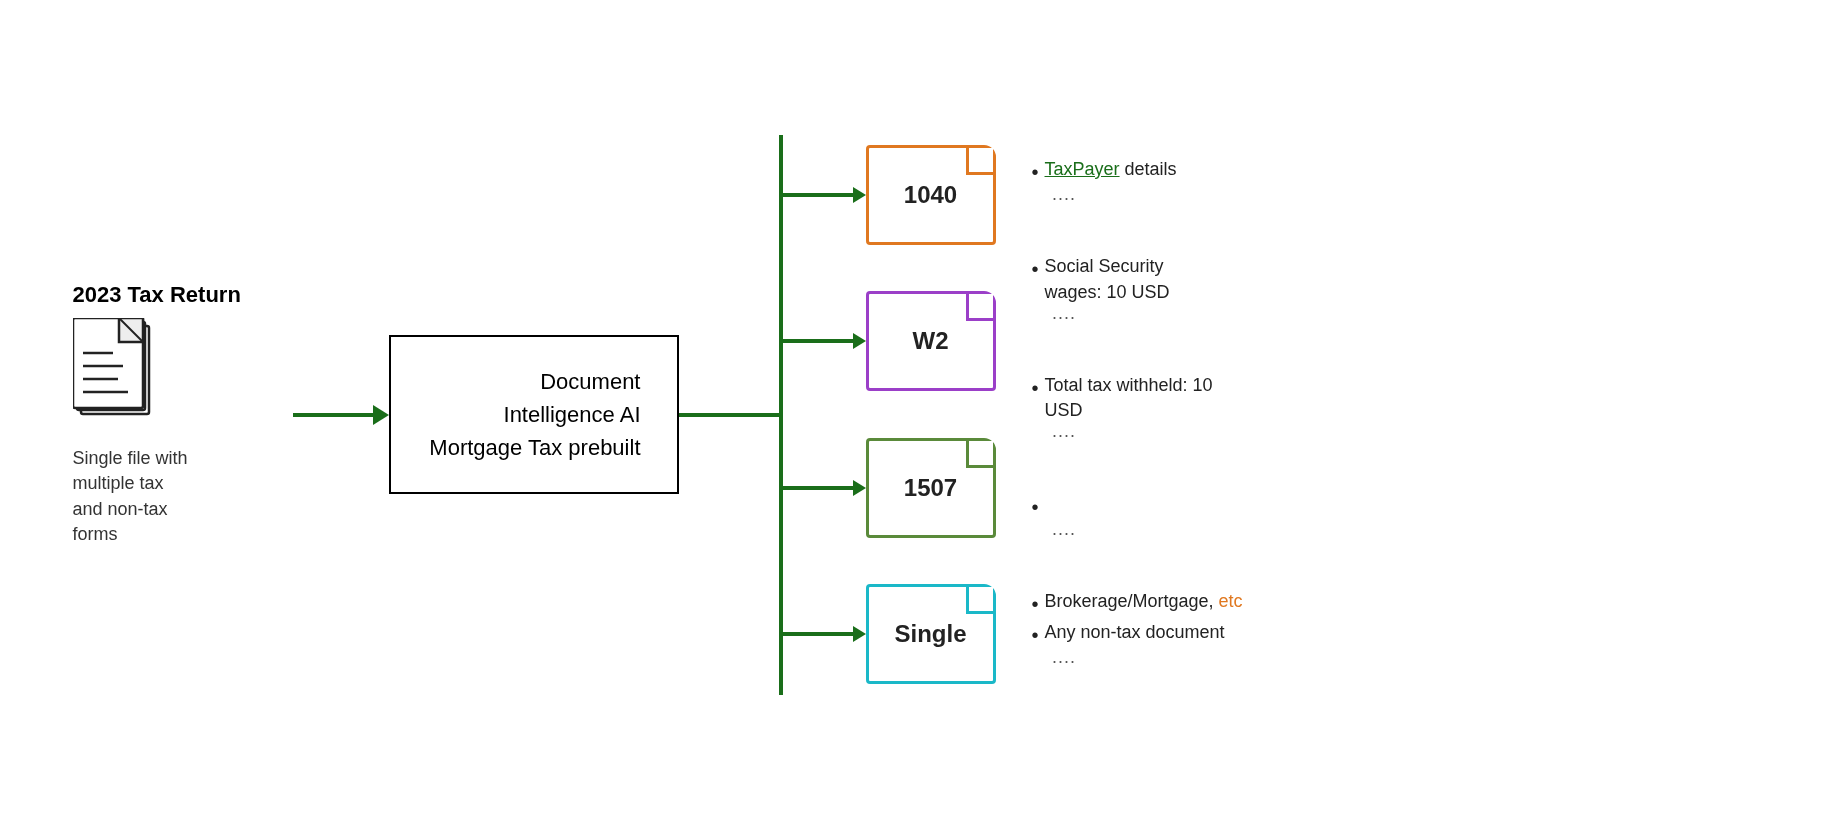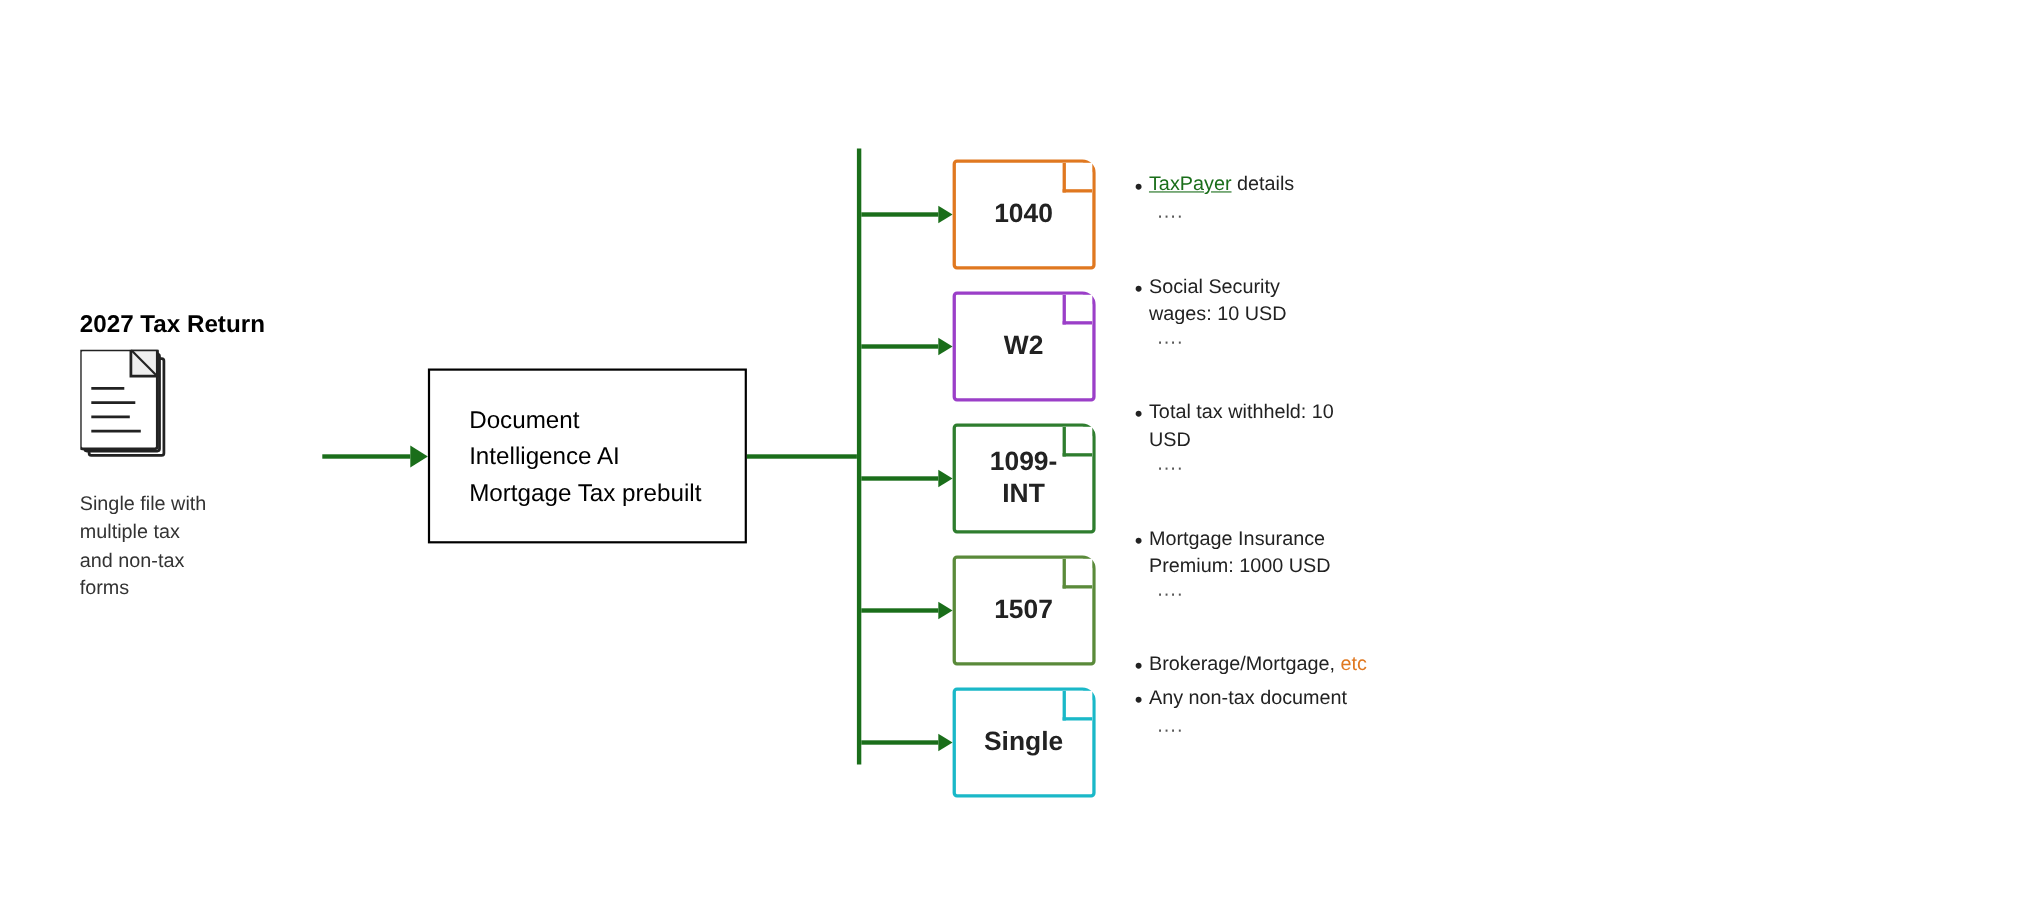--- a/index.html
+++ b/index.html
@@ -61,21 +61,21 @@
       border-top: 10px solid transparent;
       border-bottom: 10px solid transparent;
       border-left: 16px solid #1a6e1a;
     }
 
     
     .center-box {
       border: 2px solid #000;
       padding: 28px 36px;
       font-size: 22px;
-      text-align: left;
+      text-align: right;
       line-height: 1.5;
       width: 290px;
       flex-shrink: 0;
       background: #fff;
     }
     .branch-row {
       display: flex;
       align-items: center;
       position: relative;
       margin: 10px 0;
@@ -171,21 +171,21 @@
     .info-text-orange {
       color: #e07820;
     }
   </style>
 </head>
 <body>
 
 <div class="diagram">
 
   <div class="left-section">
-    <div class="doc-title">2027 Tax Return</div>
+    <div class="doc-title">2023 Tax Return</div>
 
     <svg class="doc-icon" viewBox="0 0 90 110" fill="none" xmlns="http://www.w3.org/2000/svg">
 
       <rect x="8" y="8" width="68" height="88" rx="2" fill="white" stroke="#222" stroke-width="2.5"></rect>
       <rect x="4" y="4" width="68" height="88" rx="2" fill="white" stroke="#222" stroke-width="2.5"></rect>
       <rect x="0" y="0" width="70" height="90" rx="2" fill="white" stroke="#222" stroke-width="2.5"></rect>
 
       <polyline points="46,0 70,0 70,24 46,24 46,0" fill="#eee" stroke="#222" stroke-width="2.5"></polyline>
       <line x1="46" y1="0" x2="70" y2="24" stroke="#222" stroke-width="2"></line>
 
@@ -233,27 +233,20 @@
       </div>
 
       <div class="branch-row">
         <div class="branch-h"></div>
         <div class="branch-arrow-head"></div>
         <div class="form-card card-w2">
           <span>W2</span>
         </div>
       </div>
 
-      <div class="branch-row">
-        <div class="branch-h"></div>
-        <div class="branch-arrow-head"></div>
-        <div class="form-card card-1099">
-          <span style="text-align:center; line-height:1.2;">1099-<br>INT</span>
-        </div>
-      </div>
 
       <div class="branch-row">
         <div class="branch-h"></div>
         <div class="branch-arrow-head"></div>
         <div class="form-card card-1098">
           <span>1507</span>
         </div>
       </div>
 
       <div class="branch-row">
@@ -291,21 +284,20 @@
       <div class="info-item">
         <span class="info-dot">•</span>
         <span>Total tax withheld: 10<br>USD</span>
       </div>
       <div class="info-dots">····</div>
     </div>
 
     <div class="info-group">
       <div class="info-item">
         <span class="info-dot">•</span>
-        <span>Mortgage Insurance<br>Premium: 1000 USD</span>
       </div>
       <div class="info-dots">····</div>
     </div>
 
     <div class="info-group">
       <div class="info-item">
         <span class="info-dot">•</span>
         <span>
           Brokerage/Mortgage, <span class="info-text-orange">etc</span>
         </span>

